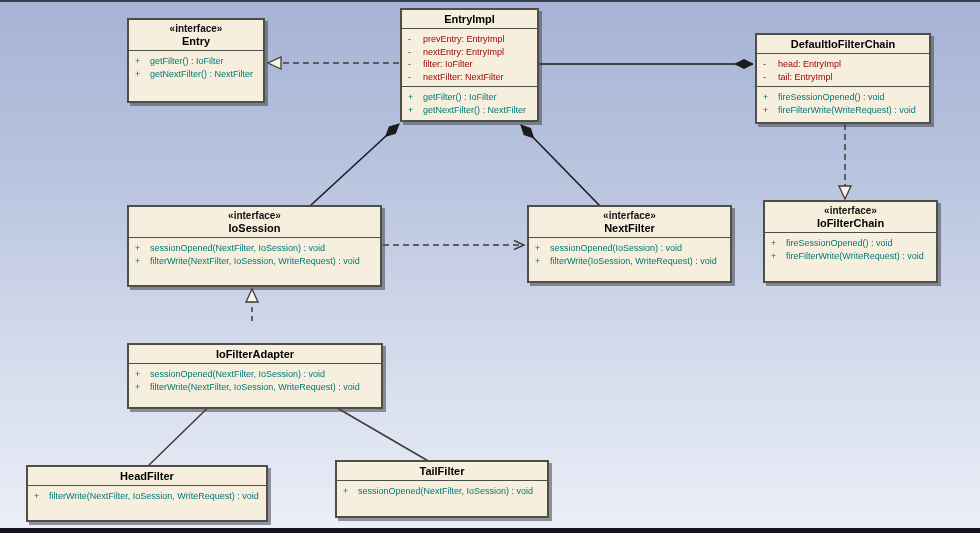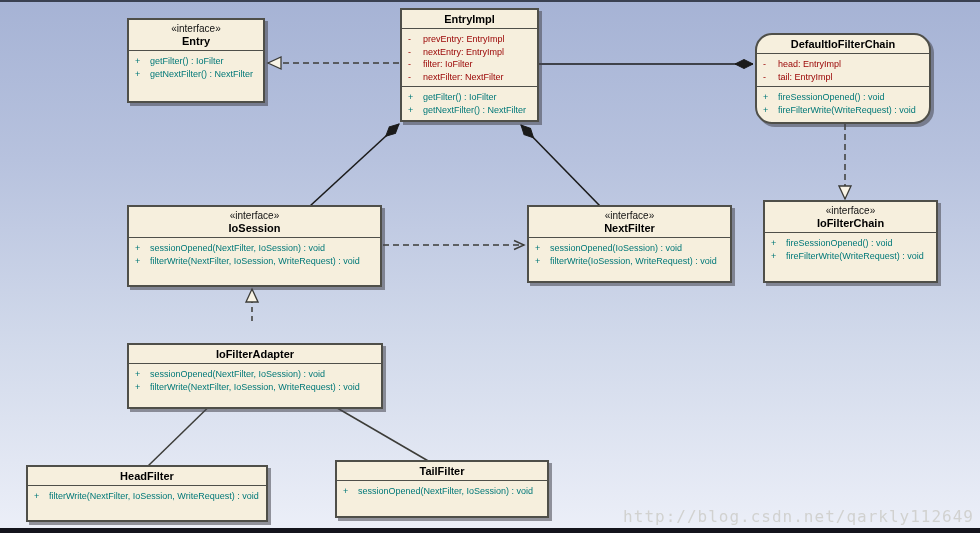--- a/index.html
+++ b/index.html
@@ -13,33 +13,33 @@
 
   #connectors { position:absolute; left:0; top:0; z-index:1; }
 
   .uml-class {
     position:absolute; z-index:2; box-sizing:border-box;
     background:#f6efdd; border:2px solid #4f4f49;
     box-shadow:3px 3px 0 rgba(70,70,78,.55);
     display:flex; flex-direction:column; overflow:hidden;
   }
   .hdr { text-align:center; padding:3px 4px 2px; flex:none; }
-  .stereotype { font-size:10px; font-weight:normal; color:#111; line-height:12px; }
+  .stereotype { font-size:10px; font-weight:bold; color:#111; line-height:12px; }
   .cname { font-size:11px; font-weight:bold; color:#000; line-height:13px; }
   .compartment { border-top:1px solid #4f4f49; padding:4px 4px 3px 6px; flex:none; }
   .compartment.methods { flex:1; }
   .member { display:flex; font-size:9px; line-height:12.5px; white-space:nowrap; }
   .member .vis { width:15px; flex:none; }
   .member.attr-row { color:#990000; }
   .member.method-row { color:#007878; }
 
   
   #cls-entry            { left:127px; top:18px;  width:138px; height:85px; }
   #cls-entryimpl        { left:400px; top:8px;   width:139px; height:114px; }
-  #cls-defaultchain     { left:755px; top:33px;  width:176px; height:91px;border-radius:17px; }
+  #cls-defaultchain     { left:755px; top:33px;  width:176px; height:91px; }
   #cls-iofilter         { left:127px; top:205px; width:255px; height:82px; }
   #cls-nextfilter       { left:527px; top:205px; width:205px; height:78px; }
   #cls-iofilterchain    { left:763px; top:200px; width:175px; height:83px; }
   #cls-iofilteradapter  { left:127px; top:322px; width:256px; height:66px;margin-top:21px; }
   #cls-headfilter       { left:10px;  top:465px; width:242px; height:57px;margin-left:16px; }
   #cls-tailfilter       { left:335px; top:460px; width:214px; height:58px; }
 
   .watermark {
     position:absolute; right:6px; bottom:7px; z-index:4;
     font-family:"DejaVu Sans Mono", monospace;
@@ -258,14 +258,13 @@
     </div>
 
     <div class="compartment methods">
         <div class="member method-row">
           <span class="vis">+</span>
           <span class="txt">sessionOpened(NextFilter, IoSession) : void</span>
         </div>
       </div>
   </div>
 
-  <div class="watermark">http://blog.csdn.net/qarkly112649</div>
 </div>
 
 </body></html>

